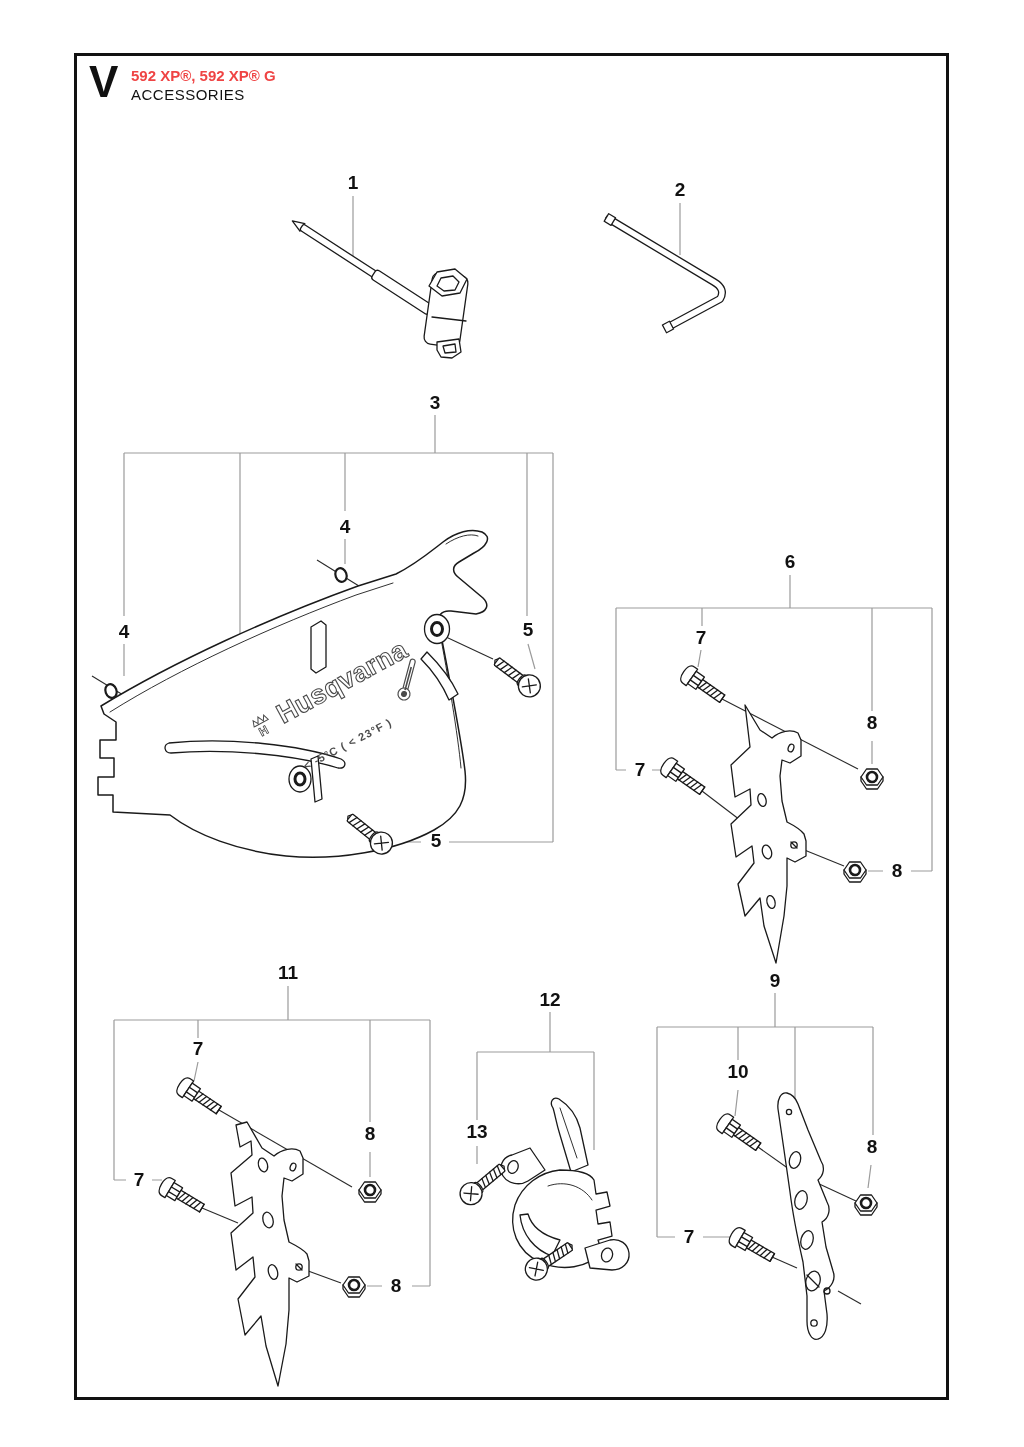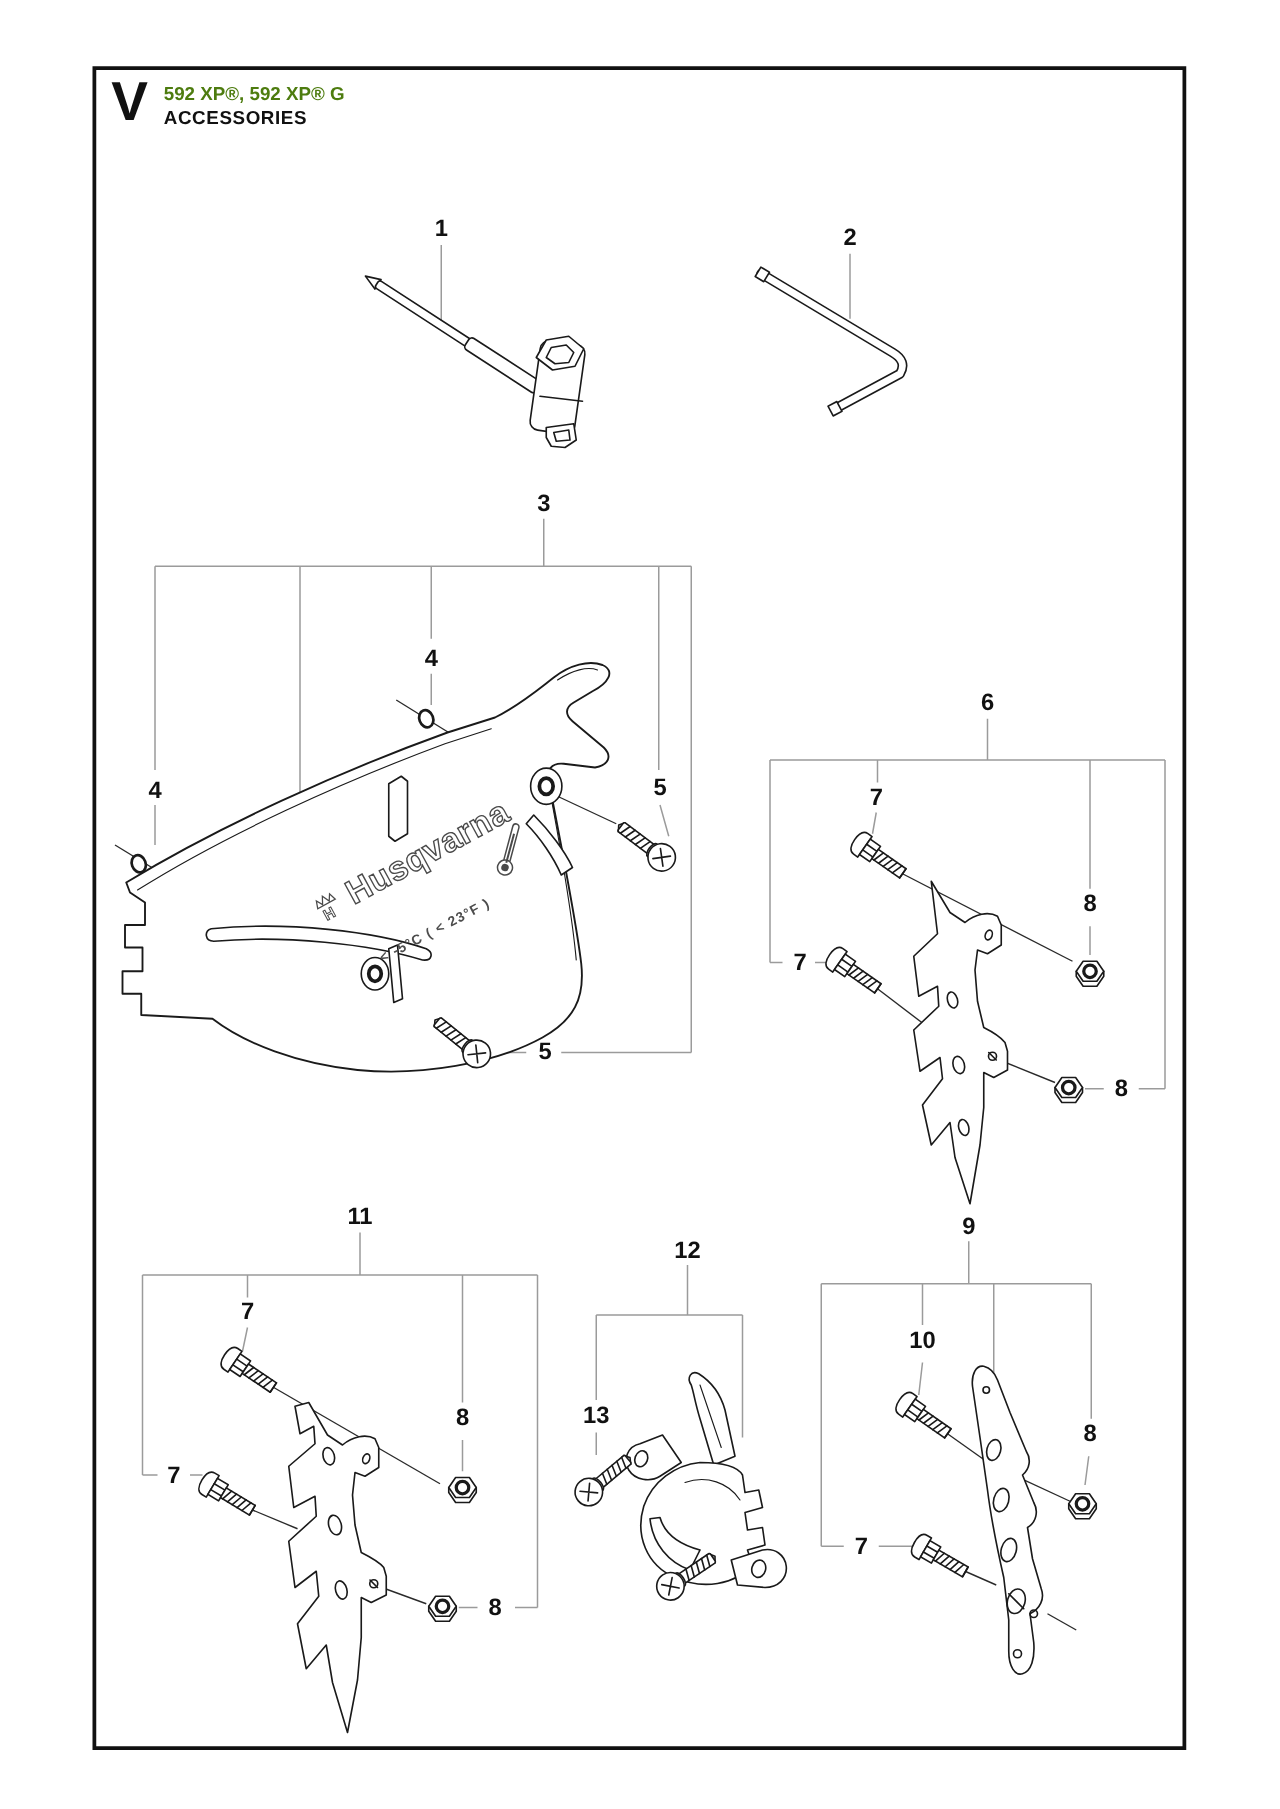--- a/index.html
+++ b/index.html
@@ -2,22 +2,22 @@
 <html><head>
 <meta charset="utf-8">
 <style>
   html,body{margin:0;padding:0;background:#fff;}
   .page{position:relative;width:1024px;height:1447px;background:#fff;overflow:hidden;
         font-family:"Liberation Sans", sans-serif;}
   .border-frame{position:absolute;left:74px;top:53px;width:875px;height:1347px;
         border:3px solid #111;box-sizing:border-box;}
   .section-letter{position:absolute;left:89px;top:57px;font-size:44px;font-weight:bold;
         color:#111;letter-spacing:-1px;}
-  .hdr-models{position:absolute;left:131px;top:67px;font-size:15px;font-weight:bold;color:#4d7c0f;}
-  .hdr-sub{position:absolute;left:131px;top:86px;font-size:15px;font-weight:bold;color:#111;
+  .hdr-models{position:absolute;left:131px;top:67px;font-size:15px;font-weight:bold;color:#ef4444;}
+  .hdr-sub{position:absolute;left:131px;top:86px;font-size:15px;font-weight:normal;color:#111;
         letter-spacing:.5px;}
   svg{position:absolute;left:0;top:0;}
   svg text{font-family:"Liberation Sans", sans-serif;}
   .callout{font-size:19px;font-weight:bold;fill:#111;}
   .art{stroke:#1a1a1a;stroke-width:1.3;fill:none;stroke-linejoin:round;stroke-linecap:round;}
   .artf{stroke:#1a1a1a;stroke-width:1.3;fill:#fff;stroke-linejoin:round;stroke-linecap:round;}
   .bracket{stroke:#9b9b9b;stroke-width:1.2;fill:none;}
   .leader{stroke:#2a2a2a;stroke-width:1.1;fill:none;}
   .engrave{stroke:#4a4a4a;fill:#fff;}
 </style>

